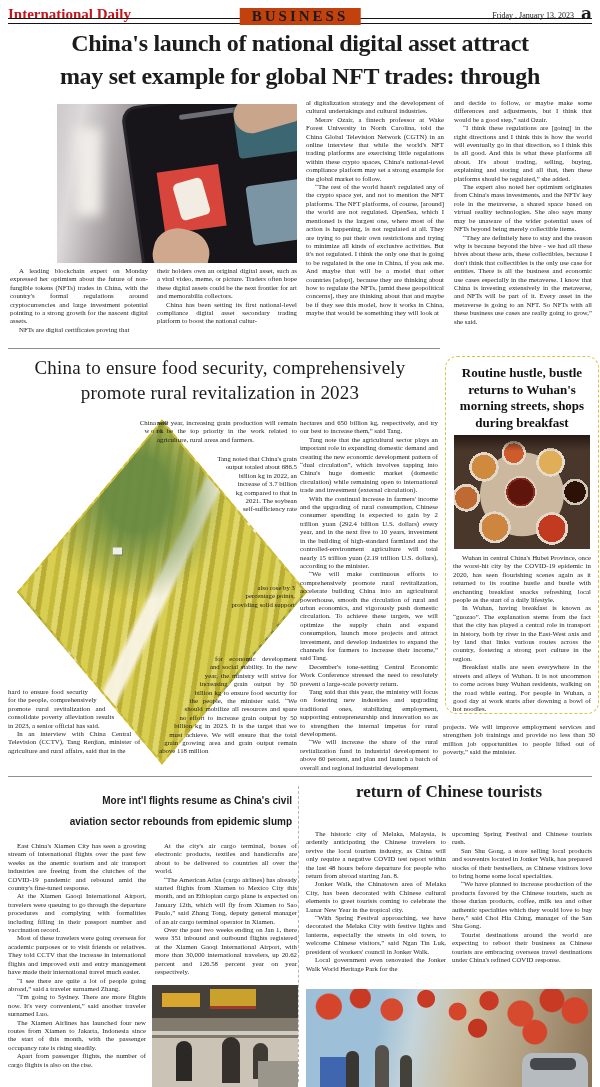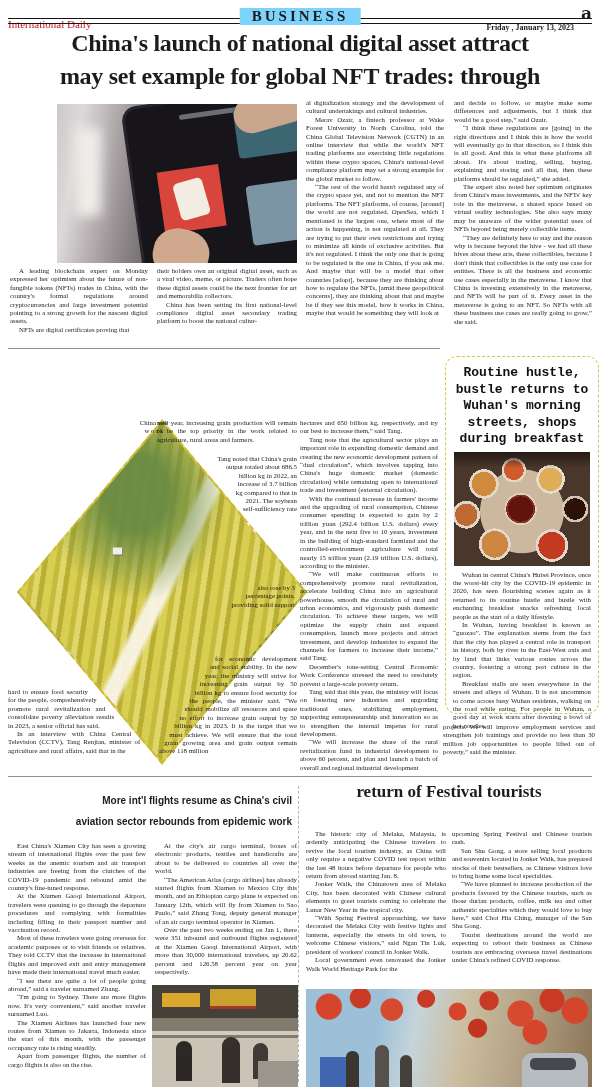--- a/index.html
+++ b/index.html
@@ -1,24 +1,24 @@
 <!DOCTYPE html>
 <html><head>
 <meta charset="utf-8">
 <style>
   html,body{margin:0;padding:0;background:#e8e8e8;}
   .page{position:relative;width:600px;height:1087px;background:#ffffff;margin:0 auto;
         font-family:"Liberation Serif",serif;color:#1c1c1c;overflow:hidden;}
   .abs{position:absolute;}
   
-  .brand{left:8px;top:18px;font-size:11px;font-weight:normal;color:#c3161c;}
+  .brand{left:8px;top:6px;font-size:15px;font-weight:bold;color:#c3161c;}
   .mast-rule{left:8px;top:18px;width:584px;height:4px;border-top:1px solid #141414;border-bottom:1px solid #141414;}
-  .section-label{left:50%;top:8px;transform:translateX(-50%);background:#7dd3fc;padding:0 12px;
+  .section-label{left:50%;top:8px;transform:translateX(-50%);background:#c2410c;padding:0 12px;
                  font-size:15px;font-weight:bold;letter-spacing:3px;}
-  .date{right:26px;top:23px;font-size:8px;font-weight:bold;text-align:right;}
+  .date{right:26px;top:11px;font-size:8px;font-weight:normal;text-align:right;}
   .paper-logo{right:8px;top:3px;font-size:17px;font-weight:bold;font-family:"DejaVu Serif",serif;}
   
   .a1-head{left:0;top:27px;width:600px;text-align:center;font-size:24px;line-height:33px;
            font-weight:bold;letter-spacing:-0.3px;}
   .a2-head{left:0;top:355px;width:440px;text-align:center;font-size:19px;line-height:25px;
            font-weight:normal;letter-spacing:0.2px;}
   .a3-head{left:8px;top:790px;width:284px;text-align:right;font-family:"Liberation Sans",sans-serif;
            font-size:10px;line-height:21px;font-weight:600;}
   .a4-head{left:306px;top:780px;width:286px;text-align:center;font-size:17px;line-height:23px;font-weight:bold;}
   
@@ -51,21 +51,21 @@
                       border-radius:45%;transform:rotate(12deg);}
   .field{left:40px;top:470px;width:240px;height:240px;transform:scaleX(0.84) rotate(45deg);
          border:2px dashed #cfba30;
          background:
            radial-gradient(circle at 12% 30%, rgba(104,138,66,.95) 0 14%, rgba(104,138,66,0) 40%),
            linear-gradient(75deg, rgba(248,244,228,0) 45%, rgba(248,244,228,.95) 47% 52%, rgba(248,244,228,0) 54%),
            repeating-linear-gradient(55deg,#d8ce52 0 9px,#c6ba3c 9px 15px,#e0d76a 15px 22px,#b9ad34 22px 28px);}
   .field .house{position:absolute;left:20%;top:52%;width:11px;height:7px;background:#efefea;
                 transform:rotate(-45deg);box-shadow:1px 1px 0 #7a7a6a;}
   .wbox{left:445px;top:356px;width:152px;height:356px;border:1.5px dashed #d9c445;border-radius:12px;background:#fff;}
-  .wbox-title{margin:8px 7px 4px 7px;text-align:center;font-family:Liberation Mono, monospace;
+  .wbox-title{margin:8px 7px 4px 7px;text-align:center;font-family:Liberation Serif, serif;
               font-size:13px;line-height:16.5px;font-weight:bold;color:#111;}
   .wbox-photo{margin:4px auto 5px auto;width:136px;height:114px;
       background:
         linear-gradient(rgba(35,24,18,.95),rgba(35,24,18,0) 14%),
         radial-gradient(circle at 49% 50%, #5f150c 0 14%, #8c2f1c 14% 16%, #d9d0c4 16% 18%, rgba(0,0,0,0) 18%),
         radial-gradient(circle at 22% 28%, #cf8a3e 0 9%, #e2d8ca 9% 11%, rgba(0,0,0,0) 11%),
         radial-gradient(circle at 44% 16%, #cf5a2b 0 8%, #e2d8ca 8% 10%, rgba(0,0,0,0) 10%),
         radial-gradient(circle at 71% 24%, #e0ae58 0 9%, #e6dccd 9% 11%, rgba(0,0,0,0) 11%),
         radial-gradient(circle at 89% 50%, #2c1107 0 8%, #cfc6b8 8% 10%, rgba(0,0,0,0) 10%),
         radial-gradient(circle at 72% 82%, #c23a1f 0 10%, #e2d8ca 10% 12%, rgba(0,0,0,0) 12%),
@@ -147,20 +147,24 @@
   </div>
   <div class="abs t" style="left:454px;top:99px;width:138px;height:248px;">
     <p>and decide to follow, or maybe make some differences and adjustments, but I think that would be a good step,” said Ozair.</p>
     <p class="ind">“I think these regulations are [going] in the right directions and I think this is how the world will eventually go in that direction, so I think this is all good. And this is what these platforms all about. It's about trading, selling, buying, explaining and storing and all that, then these platforms should be regulated,” she added.</p>
     <p class="ind">The expert also noted her optimism originates from China's mass investments, and the NFTs' key role in the metaverse, a shared space based on virtual reality technologies. She also says many may be unaware of the wider potential uses of NFTs beyond being merely collectible items.</p>
     <p class="ind">“They are definitely here to stay and the reason why is because beyond the hive - we had all these hives about these arts, these collectibles, because I don't think that collectibles is the only use case for entities. There is all the business and economic use cases especially in the metaverse. I know that China is investing extensively in the metaverse, and NFTs will be part of it. Every asset in the metaverse is going to an NFT. So NFTs with all these business use cases are really going to grow,” she said.</p>
   </div>
 
   <div class="abs rule" style="left:8px;top:348px;width:432px;"></div>
 
+  <div class="abs a2-head">
+    <div>China to ensure food security, comprehensively</div>
+    <div>promote rural revitalization in 2023</div>
+  </div>
 
   <div class="abs field">
     <div class="house"></div>
   </div>
 
   <div class="abs lead">China will
 w o r k</div>
 
   <div class="abs t" style="left:157px;top:419px;width:140px;height:36px;">
     <p>new year, increasing grain production will remain to be the top priority in the work related to agriculture, rural areas and farmers.</p>
@@ -202,21 +206,21 @@
       <p class="ind">In Wuhan, having breakfast is known as “guozao”. The explanation stems from the fact that the city has played a central role in transport in history, both by river in the East-West axis and by land that links various routes across the country, fostering a strong port culture in the region.</p>
       <p class="ind">Breakfast stalls are seen everywhere in the streets and alleys of Wuhan. It is not uncommon to come across busy Wuhan residents, walking on the road while eating. For people in Wuhan, a good day at work starts after downing a bowl of hot noodles.</p>
     </div>
   </div>
 
   <div class="abs rule" style="left:8px;top:776px;width:584px;"></div>
   <div class="abs vdash"></div>
 
   <div class="abs a3-head">
     <div>More int'l flights resume as China's civil</div>
-    <div>aviation sector rebounds from epidemic work</div>
+    <div>aviation sector rebounds from epidemic slump</div>
   </div>
   <div class="abs t" style="left:8px;top:842px;width:138px;height:243px;">
     <p class="ind">East China's Xiamen City has seen a growing stream of international flights over the past few weeks as the anemic tourism and air transport industries are freeing from the clutches of the COVID-19 pandemic and rebound amid the country's fine-tuned response.</p>
     <p class="ind">At the Xiamen Gaoqi International Airport, travelers were queuing to go through the departure procedures and complying with formalities including filling in their passport number and vaccination record.</p>
     <p class="ind">Most of these travelers were going overseas for academic purposes or to visit friends or relatives. They told CCTV that the increase in international flights and improved exit and entry management have made their international travel much easier.</p>
     <p class="ind">“I see there are quite a lot of people going abroad,” said a traveler surnamed Zhang.</p>
     <p class="ind">“I'm going to Sydney. There are more flights now. It's very convenient,” said another traveler surnamed Luo.</p>
     <p class="ind">The Xiamen Airlines has launched four new routes from Xiamen to Jakarta, Indonesia since the start of this month, with the passenger occupancy rate is rising steadily.</p>
     <p class="ind">Apart from passenger flights, the number of cargo flights is also on the rise.</p>
   </div>
@@ -229,21 +233,21 @@
     <div class="sign1"></div>
     <div class="sign2"></div>
     <div class="light"></div>
     <div class="fig1"></div>
     <div class="fig2"></div>
     <div class="fig3"></div>
     <div class="desk"></div>
   </div>
 
   <div class="abs a4-head">
-    <div>return of Festival tourists</div>
+    <div>return of Chinese tourists</div>
   </div>
   <div class="abs t" style="left:306px;top:830px;width:140px;height:157px;">
     <p class="ind">The historic city of Melaka, Malaysia, is ardently anticipating the Chinese travelers to revive the local tourism industry, as China will only require a negative COVID test report within the last 48 hours before departure for people who return from abroad starting Jan. 8.</p>
     <p class="ind">Jonker Walk, the Chinatown area of Melaka City, has been decorated with Chinese cultural elements to greet tourists coming to celebrate the Lunar New Year in the tropical city.</p>
     <p class="ind">“With Spring Festival approaching, we have decorated the Melaka City with festive lights and lanterns, especially the streets in old town, to welcome Chinese visitors,” said Ngan Tin Luk, president of workers' council in Jonker Walk.</p>
     <p class="ind">Local government even renovated the Jonker Walk World Heritage Park for the</p>
   </div>
   <div class="abs t" style="left:452px;top:830px;width:140px;height:157px;">
     <p>upcoming Spring Festival and Chinese tourists rush.</p>
     <p class="ind">San Shu Gong, a store selling local products and souvenirs located in Jonker Walk, has prepared stocks of their bestsellers, as Chinese visitors love to bring home some local specialties.</p>

